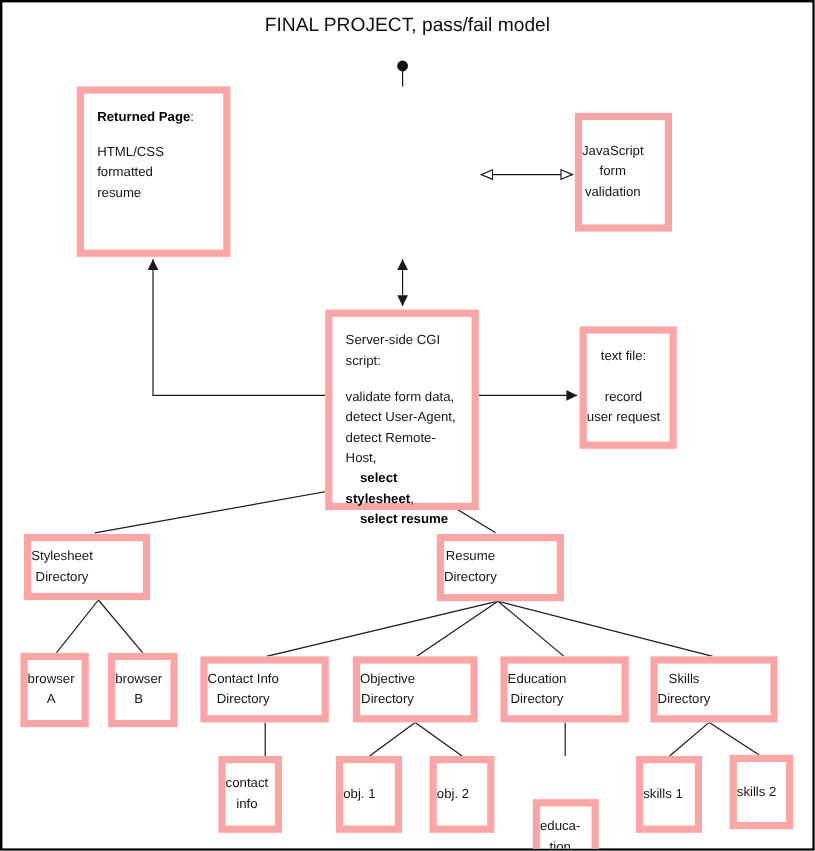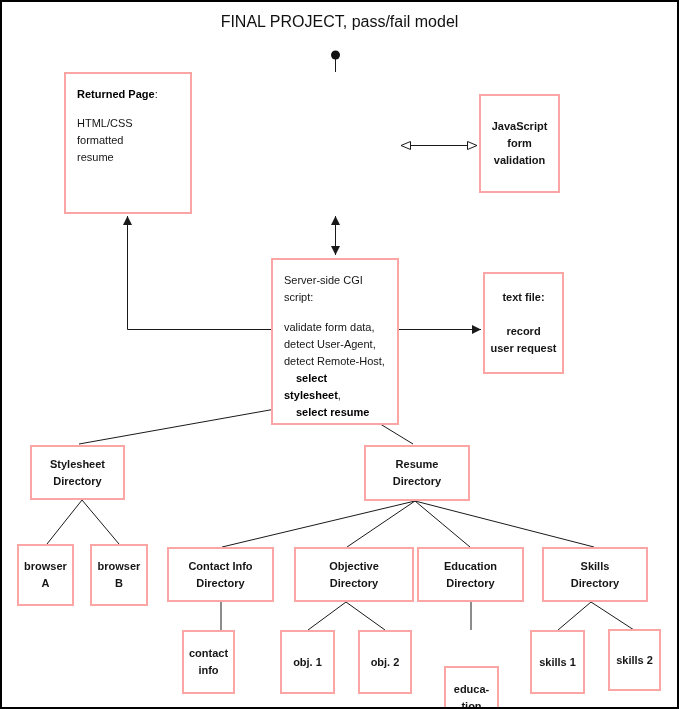--- a/index.html
+++ b/index.html
@@ -7,25 +7,25 @@
     position:relative; width:679px; height:709px; box-sizing:border-box;
     background:#ffffff; border:2px solid #000;
     font-family:"Liberation Sans", sans-serif; color:#111; overflow:hidden;
   }
   .title {
     position:absolute; top:11px; left:0; width:100%;
     text-align:center; font-size:16px; color:#111;
   }
   .node {
     position:absolute; box-sizing:border-box;
-    border:2px solid #fca5a5; background:#fff;
+    border:6px solid #fca5a5; background:#fff;
     font-size:11px; line-height:17px; color:#151515;
   }
   .pad { padding:12px 11px; }
-  .center { display:flex; align-items:center; justify-content:center; text-align:center;font-weight:bold; }
+  .center { display:flex; align-items:center; text-align:center; }
   .ctext { white-space:pre-line; }
   .bd { white-space:pre-line; }
   .hd b { font-weight:bold; color:#000; }
   .bd b { font-weight:bold; color:#000;margin-left:12px; }
   .m1 { margin-top:12px; }
   .m2 { margin-top:8px; }
   .mi { margin-top:13px; }
   svg.connectors { position:absolute; left:0; top:0; pointer-events:none; }
 </style>
 </head>
@@ -99,21 +99,21 @@
 </span><b>select resume</b></div>
   </div>
 
   <div class="node center" style="left:481px;top:270px;width:81px;height:102px">
     <span class="ctext">text file:
 
 record
 user request</span>
   </div>
 
-  <div class="node center" style="left:28px;top:443px;width:95px;height:55px">
+  <div class="node center" style="left:18px;top:443px;width:105px;height:55px">
     <span class="ctext">Stylesheet
 Directory</span>
   </div>
 
   <div class="node center" style="left:362px;top:443px;width:106px;height:56px">
     <span class="ctext">Resume
 Directory</span>
   </div>
 
   <div class="node center" style="left:15px;top:542px;width:57px;height:62px">
@@ -122,21 +122,21 @@
   </div>
   <div class="node center" style="left:88px;top:542px;width:58px;height:62px">
     <span class="ctext">browser
 B</span>
   </div>
 
   <div class="node center" style="left:165px;top:545px;width:107px;height:55px">
     <span class="ctext">Contact Info
 Directory</span>
   </div>
-  <div class="node center" style="left:292px;top:545px;width:120px;height:55px">
+  <div class="node center" style="left:292px;top:545px;width:104px;height:55px">
     <span class="ctext">Objective
 Directory</span>
   </div>
   <div class="node center" style="left:415px;top:545px;width:107px;height:55px">
     <span class="ctext">Education
 Directory</span>
   </div>
   <div class="node center" style="left:540px;top:545px;width:106px;height:55px">
     <span class="ctext">Skills
 Directory</span>

